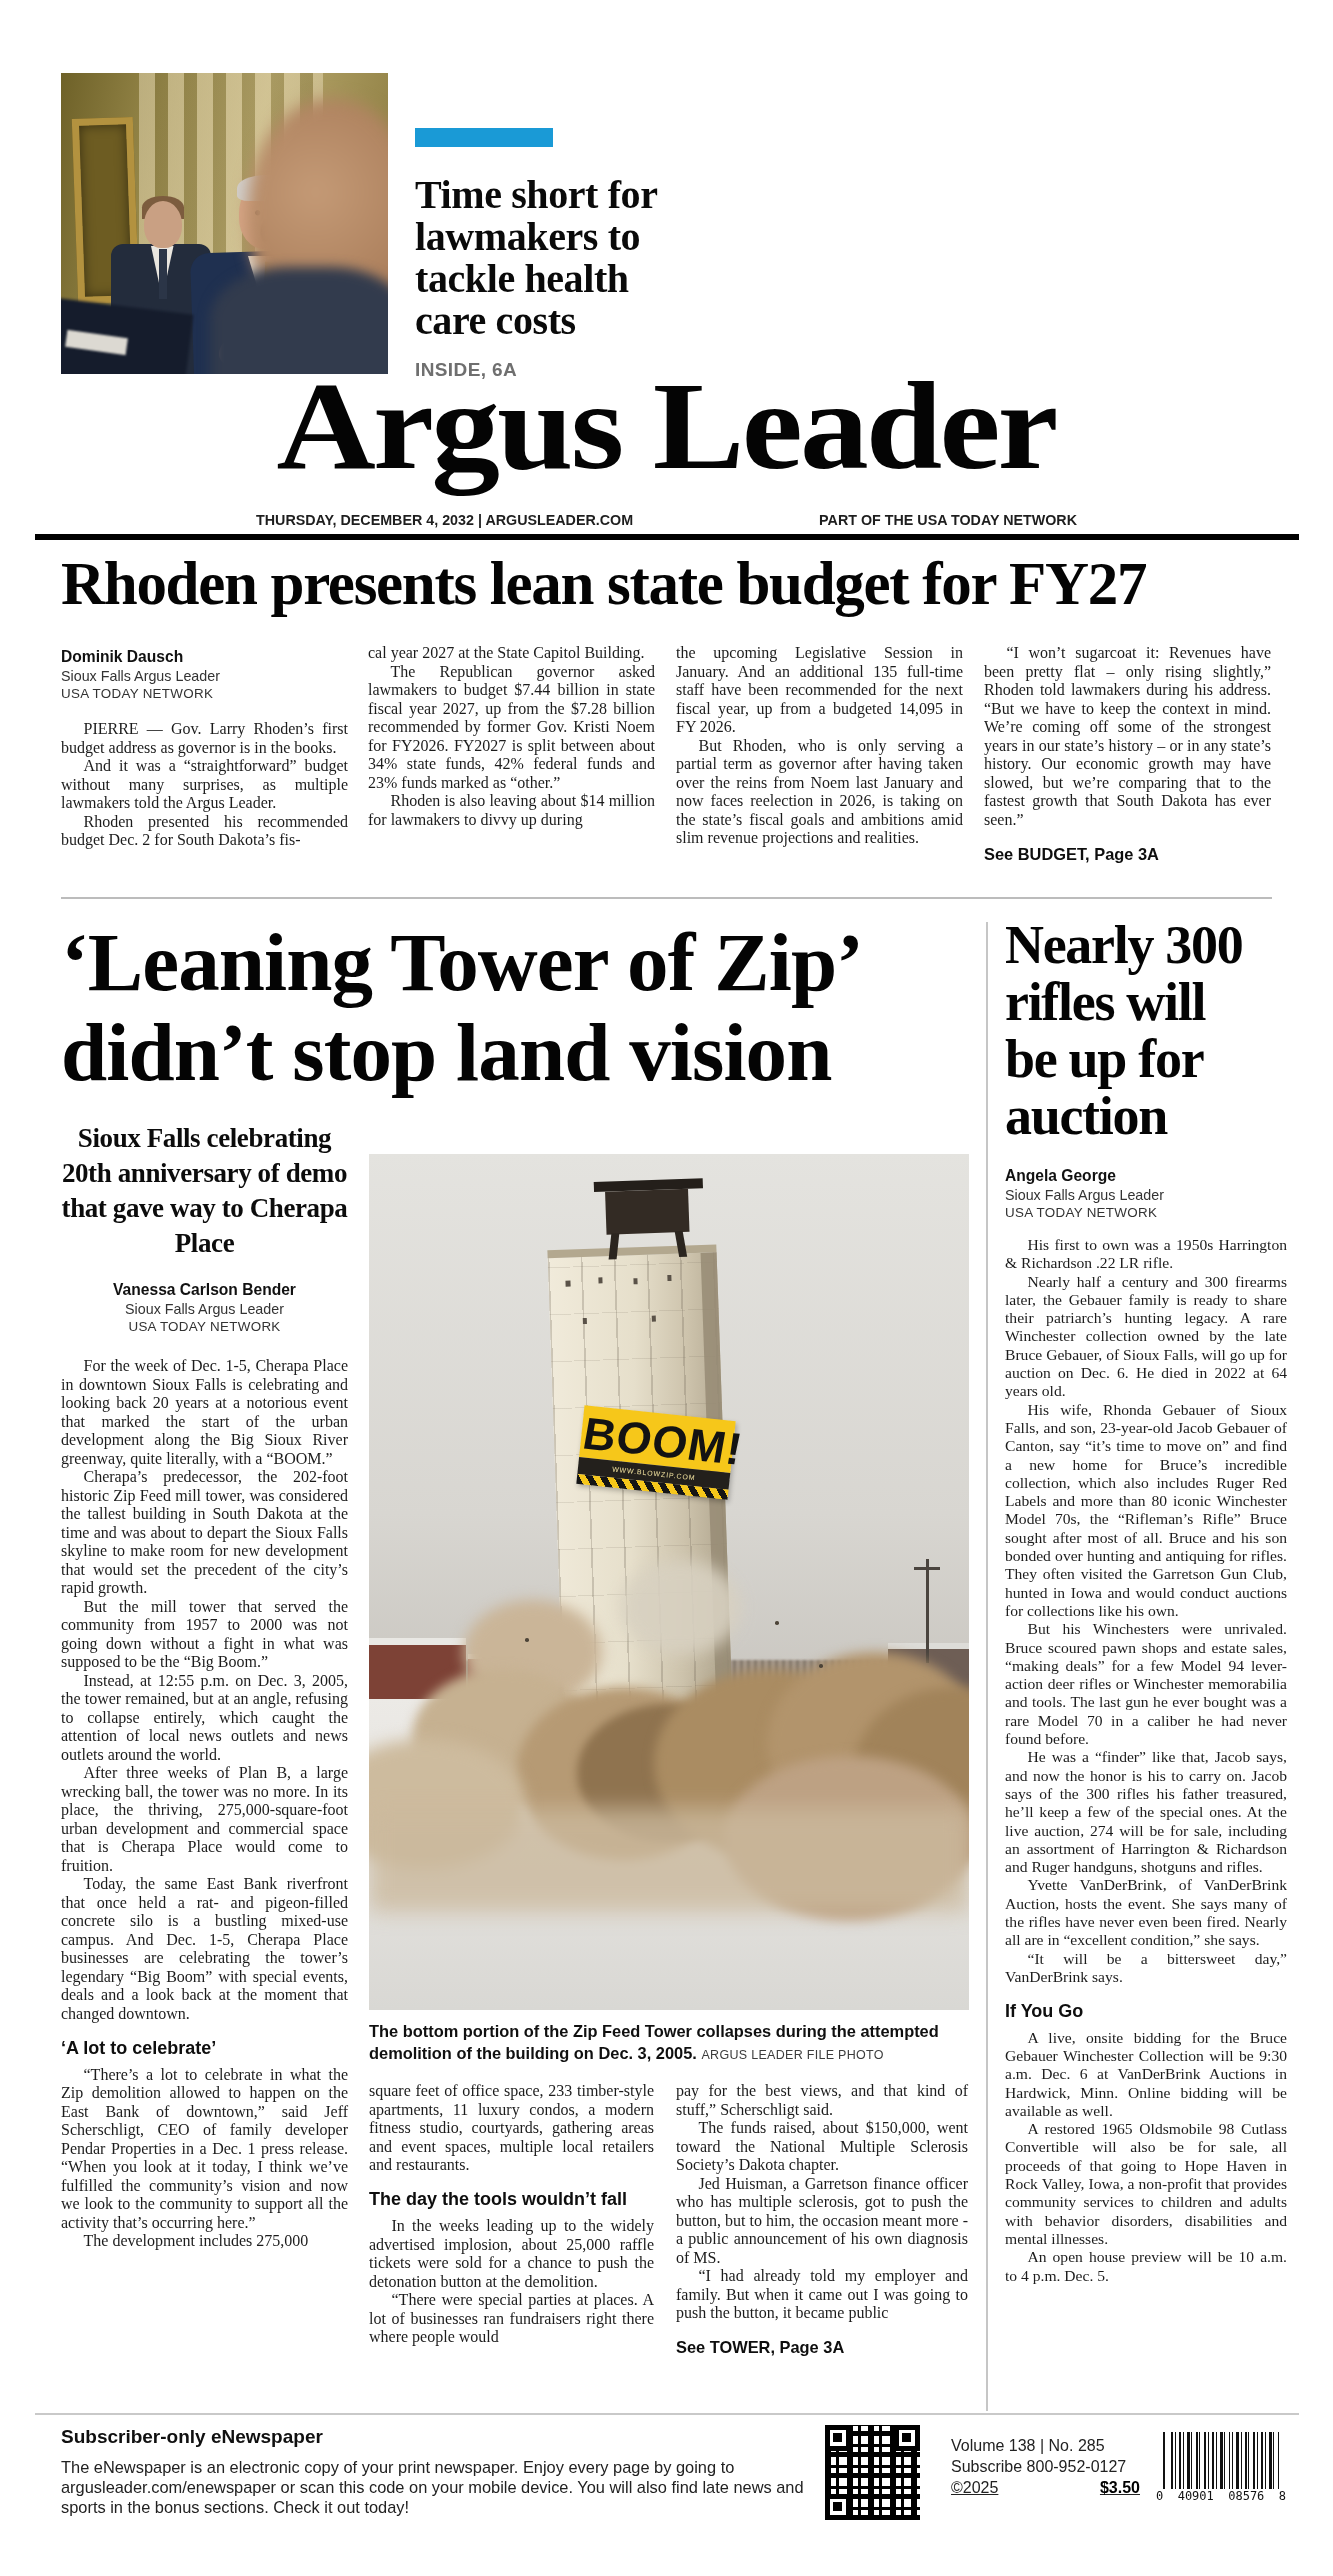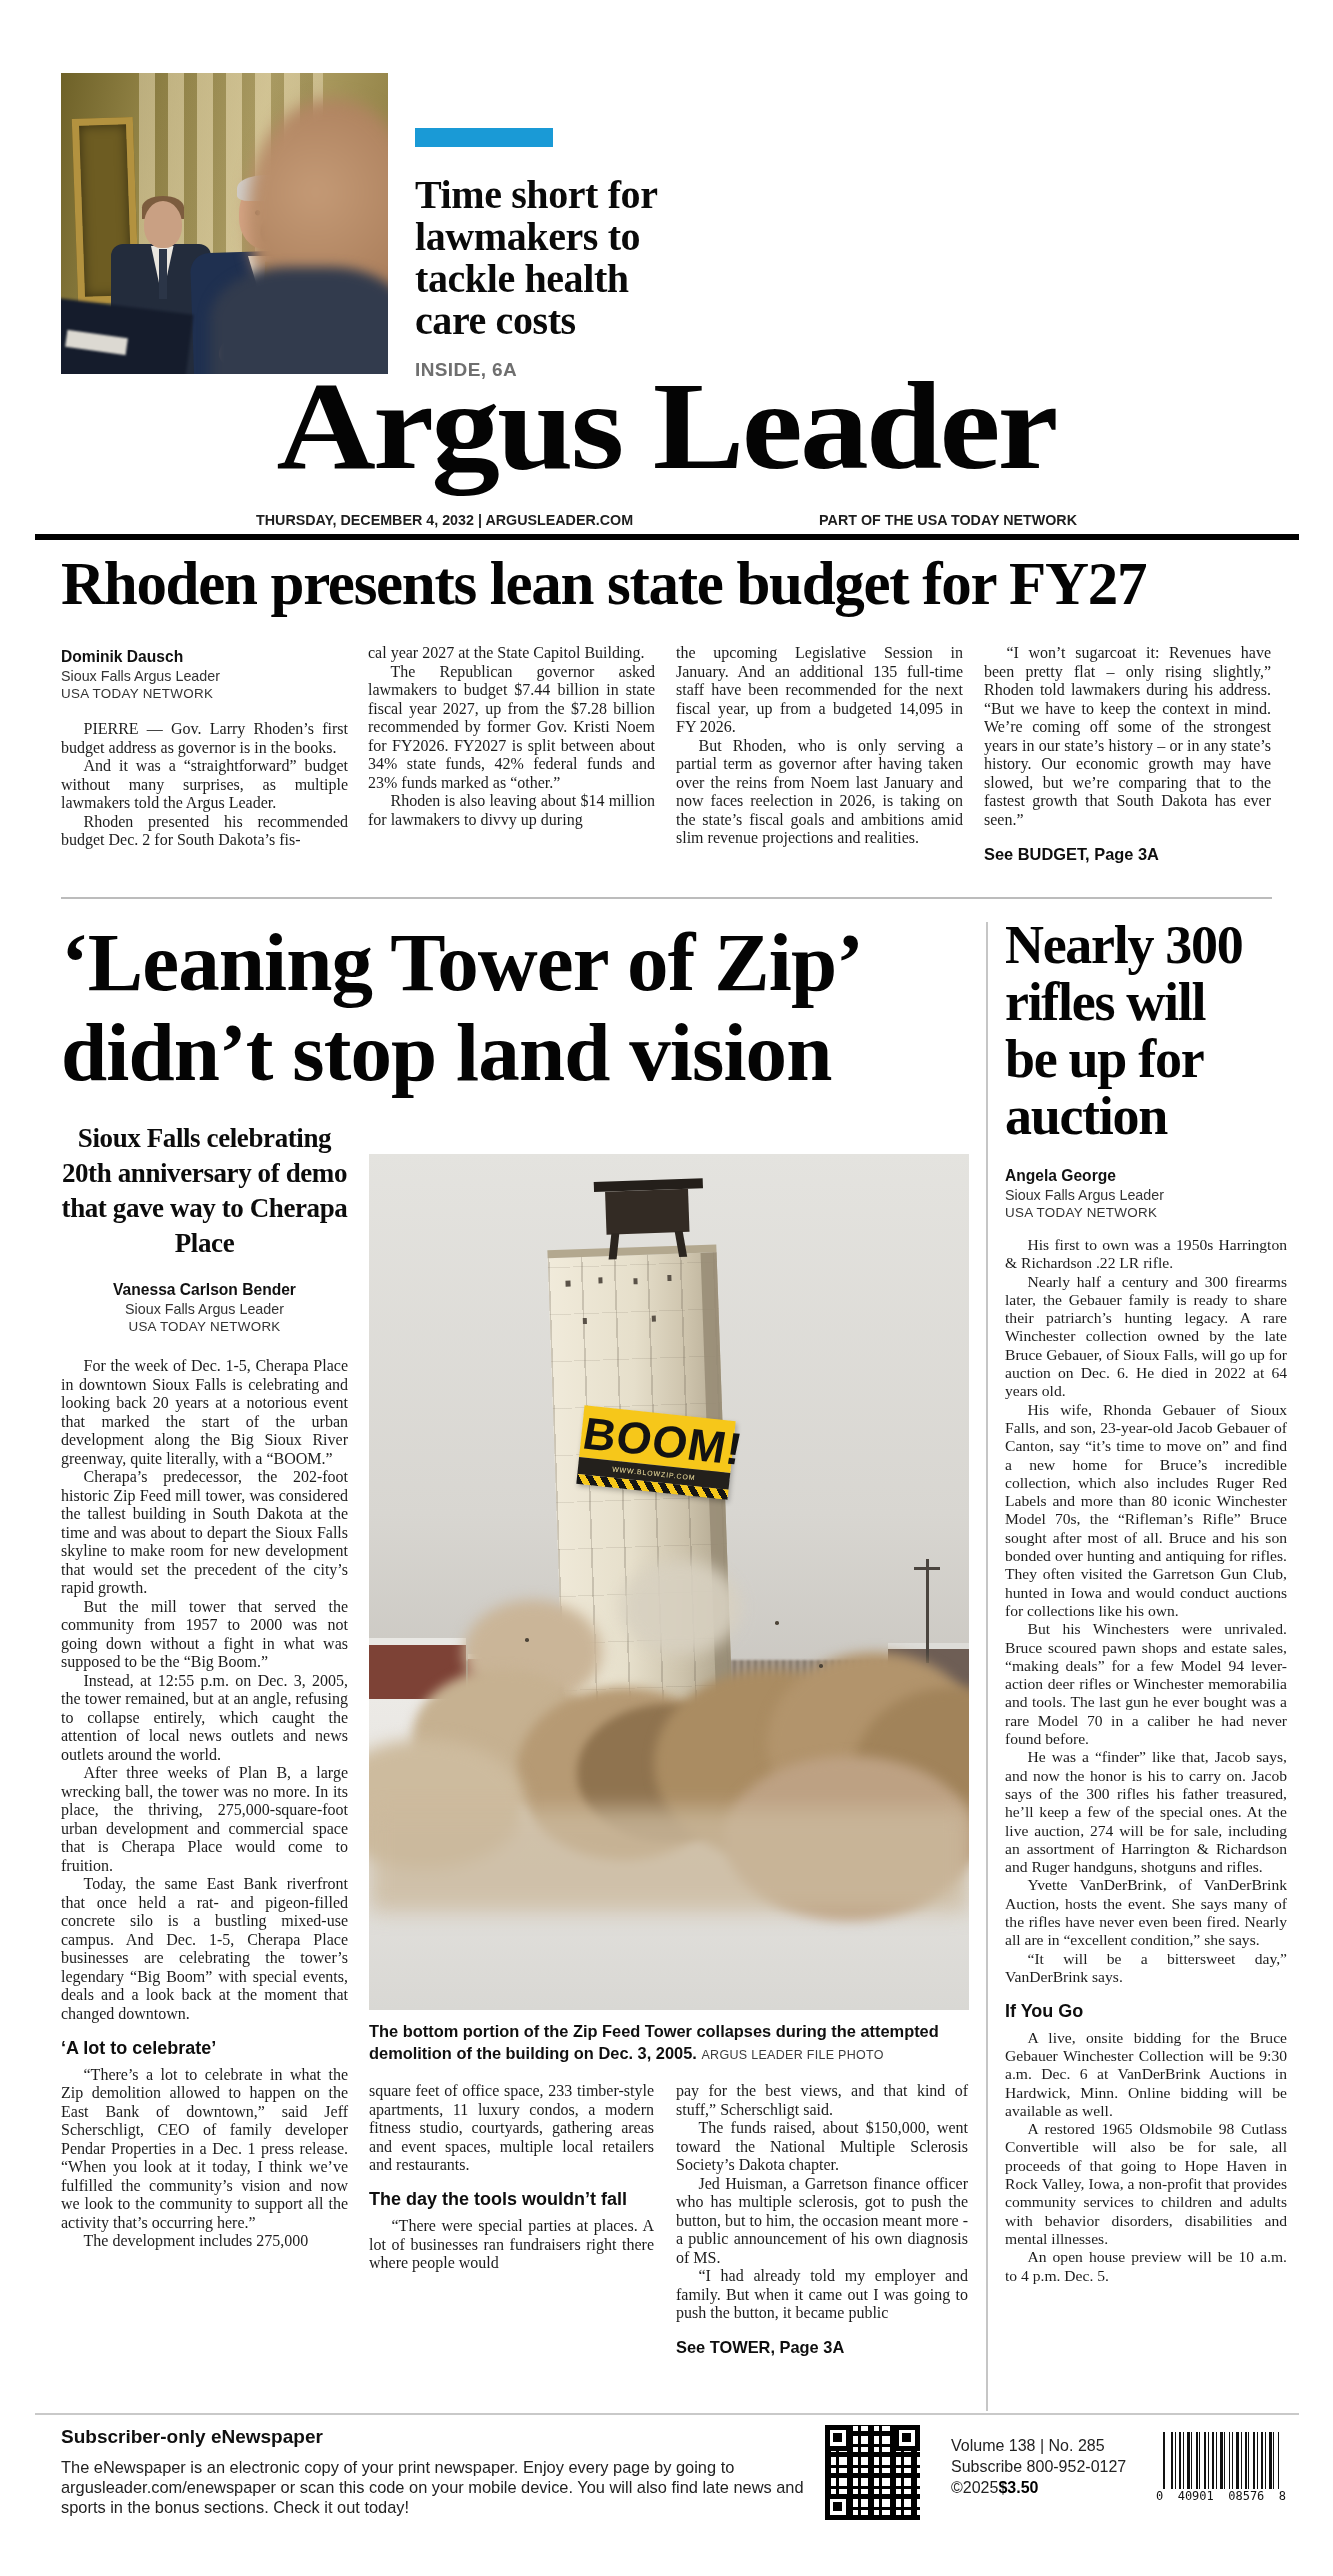--- a/index.html
+++ b/index.html
@@ -123,21 +123,21 @@
   #footer-left h3{margin:0;font-size:19px;color:#101010;}
   #footer-left p{margin:8.6px 0 0;font-size:16.4px;line-height:20.3px;color:#222;text-align:left;}
   #qr{left:821px;top:2421px;width:102px;height:102px;background:#fff;padding:3.5px;box-sizing:border-box;}
   .qr-noise{position:absolute;inset:3.5px;
      background:
       repeating-linear-gradient(90deg,#000 0 6px,transparent 6px 11.2px,#000 11.2px 14px,transparent 14px 21.6px),
       repeating-linear-gradient(0deg,#000 0 5.2px,#fff 5.2px 9.5px,#000 9.5px 13px,#fff 13px 21px);}
   .qr-finder{position:absolute;width:26px;height:26px;border:5.2px solid #000;background:#fff;box-sizing:border-box;}
   .qr-finder::after{content:"";position:absolute;left:3.5px;top:3.5px;width:8.6px;height:8.6px;background:#000;}
   #footer-vol{left:951px;top:2435px;width:189px;font-family:"Liberation Sans",sans-serif;font-size:16px;line-height:21px;color:#222;}
-  #footer-vol .rowflex{display:flex;}
+  #footer-vol .rowflex{display:flex;justify-content:space-between;text-decoration:underline;}
   #footer-vol .price{font-weight:bold;color:#000;}
   #barcode{left:1156px;top:2432px;width:130px;height:80px;}
   .bars{position:absolute;left:7px;top:0;width:116px;height:57px;
      background:repeating-linear-gradient(90deg,#111 0 1.7px,#fff 1.7px 3.5px,#111 3.5px 4.3px,#fff 4.3px 7.8px,#111 7.8px 10.4px,#fff 10.4px 12px,#111 12px 13px,#fff 13px 16.4px);}
   .bdigits{position:absolute;left:0;top:57px;width:130px;display:flex;justify-content:space-between;
      font-family:"DejaVu Sans Mono",monospace;font-size:12px;color:#111;}
 </style>
 </head>
 <body>
 
@@ -283,20 +283,21 @@
   </div>
 
   <div class="abs" id="zip-caption">
     <span>The bottom portion of the Zip Feed Tower collapses during the attempted demolition of the building on Dec. 3, 2005.</span>
     <span class="credit">ARGUS LEADER FILE PHOTO</span>
   </div>
 
   <div class="abs body-col" id="zip-colA">
     <p class="cont">square feet of office space, 233 timber-style apartments, 11 luxury condos, a modern fitness studio, courtyards, gathering areas and event spaces, multiple local retailers and restaurants.</p>
     <div class="crosshead">The day the tools wouldn’t fall</div>
+    <p>In the weeks leading up to the widely advertised implosion, about 25,000 raffle tickets were sold for a chance to push the detonation button at the demolition.</p>
     <p>“There were special parties at places. A lot of businesses ran fundraisers right there where people would</p>
   </div>
   <div class="abs body-col" id="zip-colB">
     <p class="cont">pay for the best views, and that kind of stuff,” Scherschligt said.</p>
     <p>The funds raised, about $150,000, went toward the National Multiple Sclerosis Society’s Dakota chapter.</p>
     <p>Jed Huisman, a Garretson finance officer who has multiple sclerosis, got to push the button, but to him, the occasion meant more - a public announcement of his own diagnosis of MS.</p>
     <p>“I had already told my employer and family. But when it came out I was going to push the button, it became public</p>
     <div class="see-ref">See TOWER, Page 3A</div>
   </div>
 

